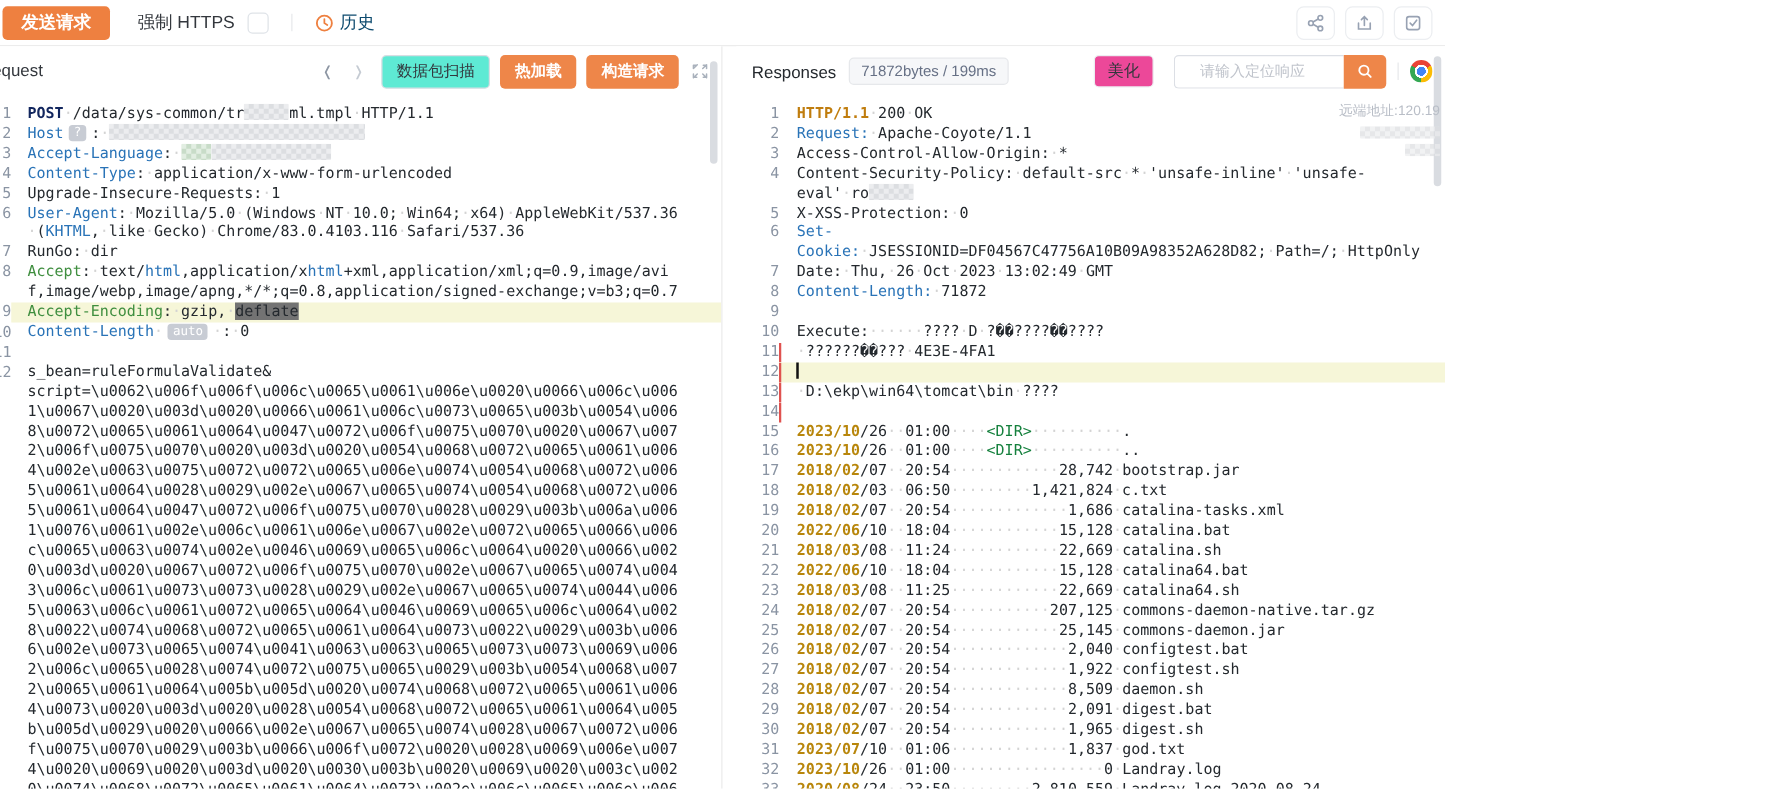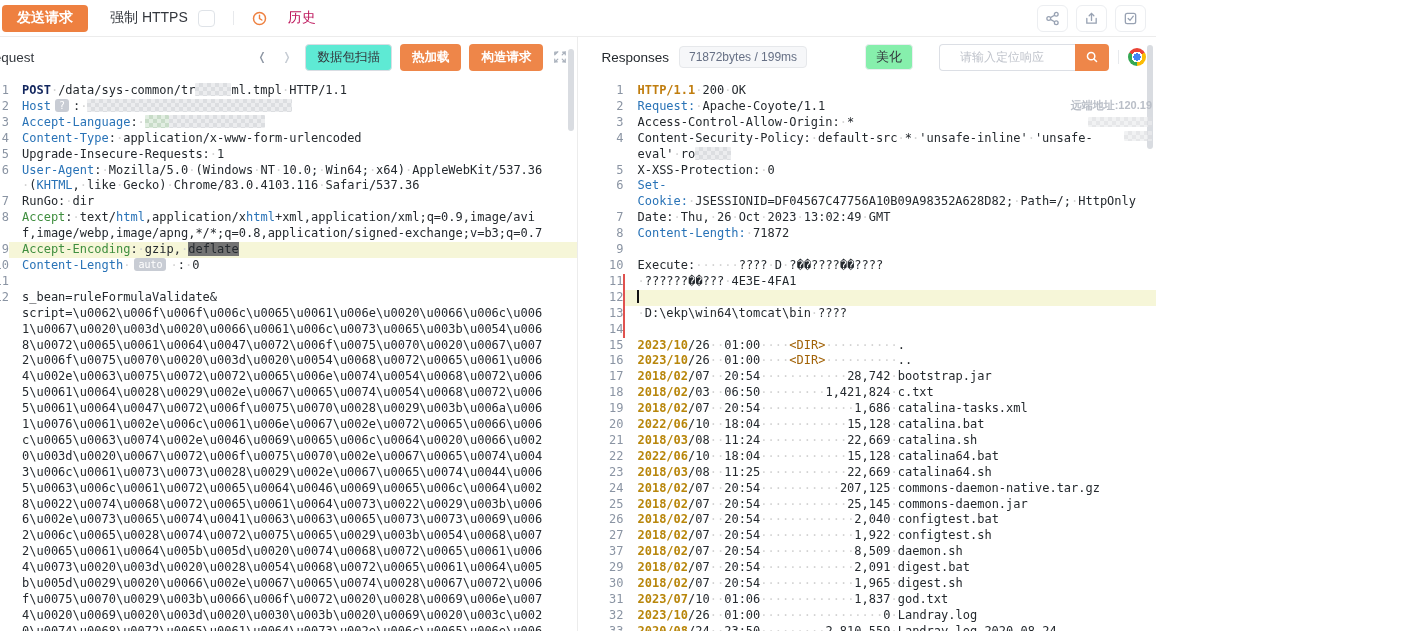--- a/index.html
+++ b/index.html
@@ -9,21 +9,21 @@
 
   
   .topbar { height:37px; border-bottom:1px solid #ececec; display:flex; align-items:center; position:relative; }
   .send-btn { margin-left:2px; height:27px; padding:0 15px; background:#ee8040; color:#fff;
     border:none; border-radius:4px; font-size:14px; font-weight:bold; cursor:pointer;
     font-family:"Liberation Sans",sans-serif; }
   .https-label { margin-left:22px; font-size:14px; color:#33373d; }
   .checkbox { width:17px; height:17px; border:1px solid #dfe3e8; border-radius:4px; background:#fff;
     margin-left:10px; display:inline-block; }
   .vdiv { width:1px; height:14px; background:#e7e9ec; margin:0 18px; }
-  .history { display:flex; align-items:center; gap:21px; color:#be185d; font-size:14px; cursor:pointer; }
+  .history { display:flex; align-items:center; gap:5px; color:#0c4a6e; font-size:14px; cursor:pointer; }
   .top-icons { position:absolute; right:10px; top:5px; display:flex; gap:8px; }
   .tool-btn { width:31px; height:27px; border:1px solid #eceef1; background:#fff; border-radius:6px;
     display:flex; align-items:center; justify-content:center; cursor:pointer; }
 
   
   .main { display:flex; height:594px; }
   .panel { background:#fff; position:relative; }
   .panel.left  { width:748px; border-right:1px solid #ececec; }
   .panel.right { flex:1; margin-left:11px; }
   .phead { height:40px; display:flex; align-items:center; position:relative; }
@@ -41,22 +41,22 @@
     font-size:12.5px; color:#33373d; cursor:pointer; font-family:"Liberation Sans",sans-serif; }
   .btn-orange { height:27px; padding:0 12px; background:#ee8649; border:none; border-radius:4px;
     font-size:12.5px; color:#fff; font-weight:bold; cursor:pointer; margin-left:8px;
     font-family:"Liberation Sans",sans-serif; }
   .fullscreen { margin-left:10px; cursor:pointer; display:flex; align-items:center; }
 
   .resp-title { font-size:13.5px; color:#24292e; }
   .meta-badge { margin-left:10px; background:#f6f7f9; border:1px solid #e6e8eb; border-radius:4px;
     color:#667085; font-size:12px; padding:3px 9px; }
   .rhead-right { margin-left:auto; display:flex; align-items:center; }
-  .beautify { height:26px; padding:0 10px; background:#86efac; border:1px solid #eceef1; border-radius:4px;
-    font-size:13px; color:#33373d; cursor:pointer; font-family:"Liberation Sans",sans-serif; margin-right:26px; }
+  .beautify { height:26px; padding:0 10px; background:#ec4899; border:1px solid #eceef1; border-radius:4px;
+    font-size:13px; color:#33373d; cursor:pointer; font-family:"Liberation Sans",sans-serif; margin-right:16px; }
   .search-wrap { display:flex; }
   .search-input { width:136px; height:27px; border:1px solid #dcdfe5; border-right:none;
     border-radius:4px 0 0 4px; padding:0 20px; font-size:12px; color:#333; outline:none;
     font-family:"Liberation Sans",sans-serif; }
   .search-input::placeholder { color:#c0c4cc; }
   .search-btn { width:34px; height:27px; background:#ee8649; border:none; border-radius:0 4px 4px 0;
     display:flex; align-items:center; justify-content:center; cursor:pointer; }
   .vdiv2 { width:1px; height:14px; background:#e7e9ec; margin:0 9px; }
   .chrome { width:18px; height:18px; border-radius:50%; cursor:pointer; flex:0 0 18px;
     background:
@@ -74,37 +74,37 @@
   .panel.right .code { padding-left:14px; padding-right:20px; }
   .crow.hl .code { background:#f6f6d8; }
   .crow.redmark .code { box-shadow: inset 2px 0 0 #e0524f; }
 
   .k  { color:#2973b7; }
   .g  { color:#3f8e3f; }
   .m  { color:#12265e; font-weight:bold; }
   .b2 { color:#2973b7; }
   .o  { color:#c07d0e; font-weight:bold; }
   .d  { color:#b8860b; font-weight:bold; }
-  .r  { color:#a16207; }
+  .r  { color:#15803d; }
   .sel { background:#737373; }
   i.sp { font-style:normal; color:#d3d3d3; }
   .cbadge { display:inline-block; background:#c8ccd4; color:#fff; border-radius:3px; font-size:10px;
     line-height:13px; padding:0 4px; margin:0 4px; vertical-align:1px; }
   .mosaic { display:inline-block; height:13px; vertical-align:-2px; border-radius:1px;
     background: conic-gradient(#dcdee1 25%, #ecedef 0 50%, #dcdee1 0 75%, #ecedef 0);
     background-size:8px 8px; }
   .mosaic.mosg { background: conic-gradient(#c8dcc8 25%, #e2eee2 0 50%, #c8dcc8 0 75%, #e2eee2 0);
     background-size:8px 8px; }
   .cursor { display:inline-block; width:2px; height:13px; background:#111; vertical-align:-2px; }
 
   .sbar { position:absolute; width:6px; border-radius:3px; background:#d9dce1; }
   .sbar.l { right:3px; top:12px; height:82px; }
   .sbar.r { right:3px; top:8px;  height:104px; }
 
-  .watermark { position:absolute; top:18px; right:4px; text-align:left; z-index:3;font-weight:bold; }
+  .watermark { position:absolute; top:2px; right:4px; text-align:left; z-index:3; }
   .watermark .wm-text { color:#b9bec7; font-size:11px; font-family:"Liberation Sans",sans-serif; }
   .watermark .wm-mos { display:block; margin:4px 0 0 auto; opacity:.7; }
 
   svg { display:block; }
 </style>
 </head>
 <body>
 
 <div class="app">
 
@@ -360,21 +360,21 @@
           </div>
           <div class="crow">
             <span class="gut">26</span>
             <span class="code"><span class="d">2018/02</span><span>/07<i class="sp">·</i><i class="sp">·</i>20:54<i class="sp">·</i><i class="sp">·</i><i class="sp">·</i><i class="sp">·</i><i class="sp">·</i><i class="sp">·</i><i class="sp">·</i><i class="sp">·</i><i class="sp">·</i><i class="sp">·</i><i class="sp">·</i><i class="sp">·</i><i class="sp">·</i>2,040<i class="sp">·</i>configtest.bat</span></span>
           </div>
           <div class="crow">
             <span class="gut">27</span>
             <span class="code"><span class="d">2018/02</span><span>/07<i class="sp">·</i><i class="sp">·</i>20:54<i class="sp">·</i><i class="sp">·</i><i class="sp">·</i><i class="sp">·</i><i class="sp">·</i><i class="sp">·</i><i class="sp">·</i><i class="sp">·</i><i class="sp">·</i><i class="sp">·</i><i class="sp">·</i><i class="sp">·</i><i class="sp">·</i>1,922<i class="sp">·</i>configtest.sh</span></span>
           </div>
           <div class="crow">
-            <span class="gut">37</span>
+            <span class="gut">28</span>
             <span class="code"><span class="d">2018/02</span><span>/07<i class="sp">·</i><i class="sp">·</i>20:54<i class="sp">·</i><i class="sp">·</i><i class="sp">·</i><i class="sp">·</i><i class="sp">·</i><i class="sp">·</i><i class="sp">·</i><i class="sp">·</i><i class="sp">·</i><i class="sp">·</i><i class="sp">·</i><i class="sp">·</i><i class="sp">·</i>8,509<i class="sp">·</i>daemon.sh</span></span>
           </div>
           <div class="crow">
             <span class="gut">29</span>
             <span class="code"><span class="d">2018/02</span><span>/07<i class="sp">·</i><i class="sp">·</i>20:54<i class="sp">·</i><i class="sp">·</i><i class="sp">·</i><i class="sp">·</i><i class="sp">·</i><i class="sp">·</i><i class="sp">·</i><i class="sp">·</i><i class="sp">·</i><i class="sp">·</i><i class="sp">·</i><i class="sp">·</i><i class="sp">·</i>2,091<i class="sp">·</i>digest.bat</span></span>
           </div>
           <div class="crow">
             <span class="gut">30</span>
             <span class="code"><span class="d">2018/02</span><span>/07<i class="sp">·</i><i class="sp">·</i>20:54<i class="sp">·</i><i class="sp">·</i><i class="sp">·</i><i class="sp">·</i><i class="sp">·</i><i class="sp">·</i><i class="sp">·</i><i class="sp">·</i><i class="sp">·</i><i class="sp">·</i><i class="sp">·</i><i class="sp">·</i><i class="sp">·</i>1,965<i class="sp">·</i>digest.sh</span></span>
           </div>

